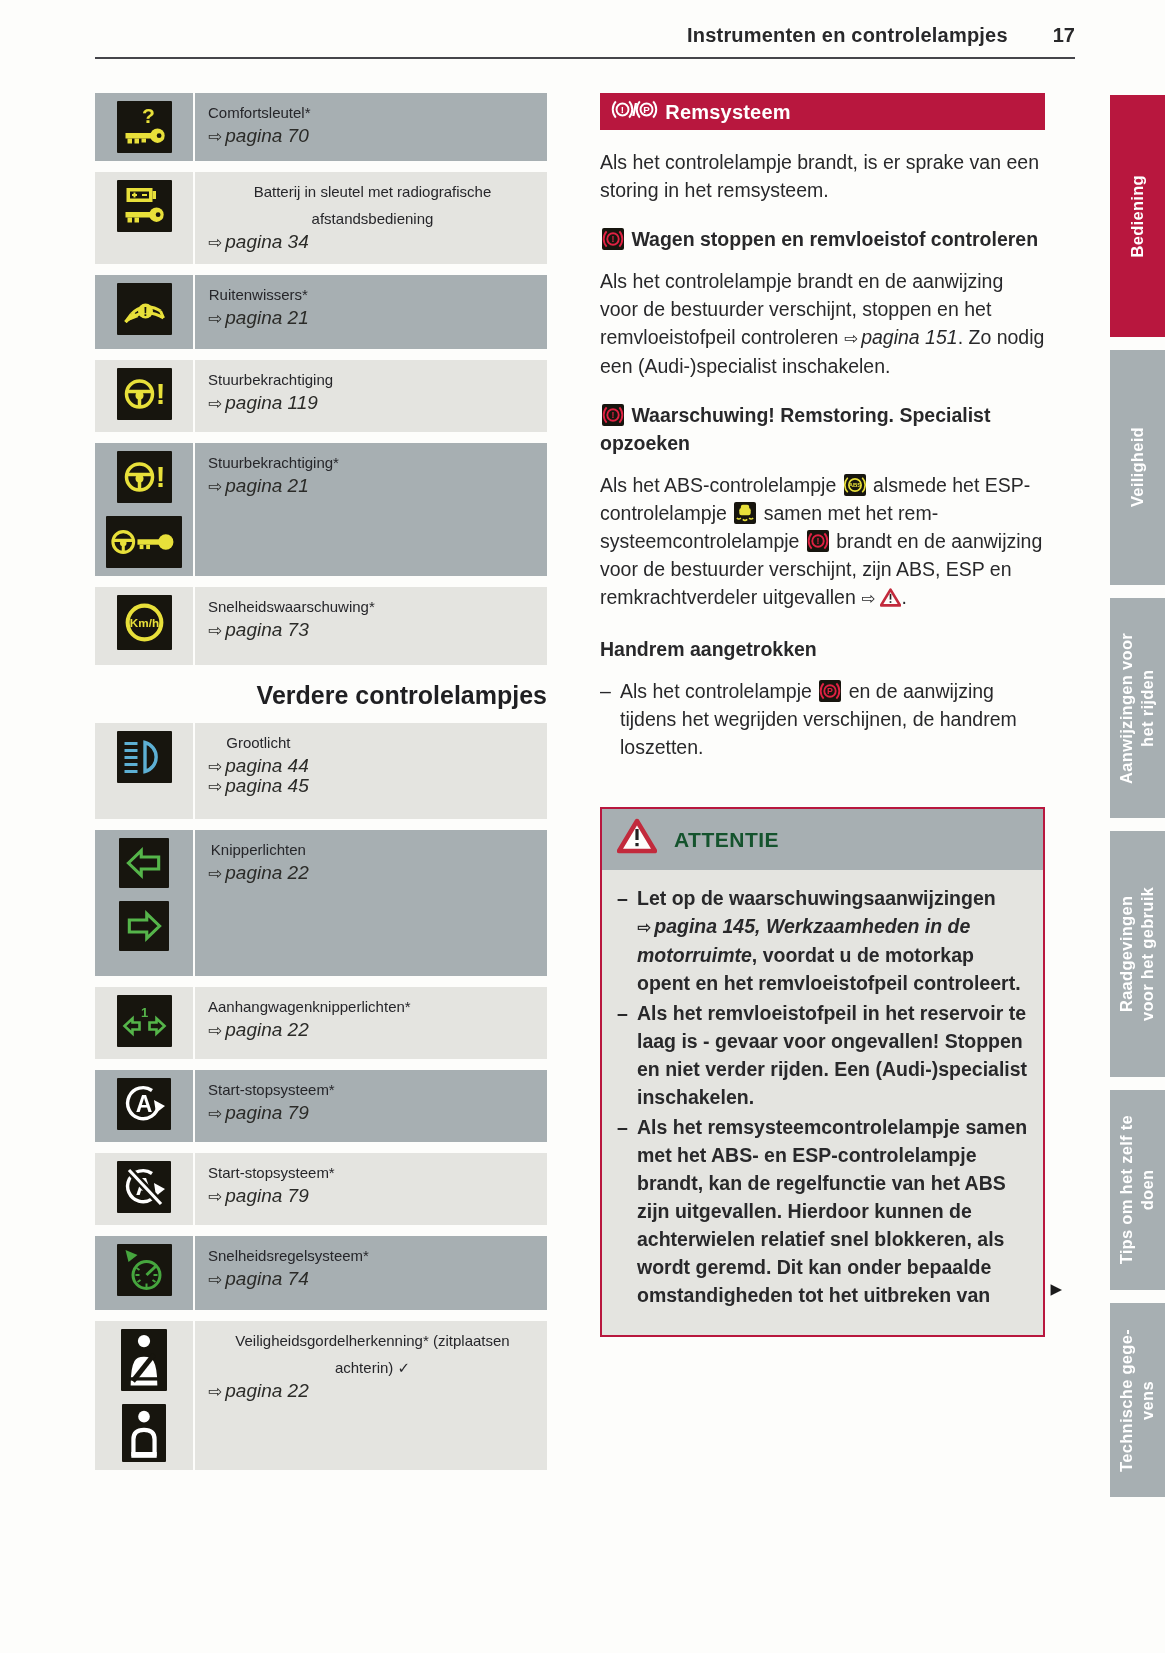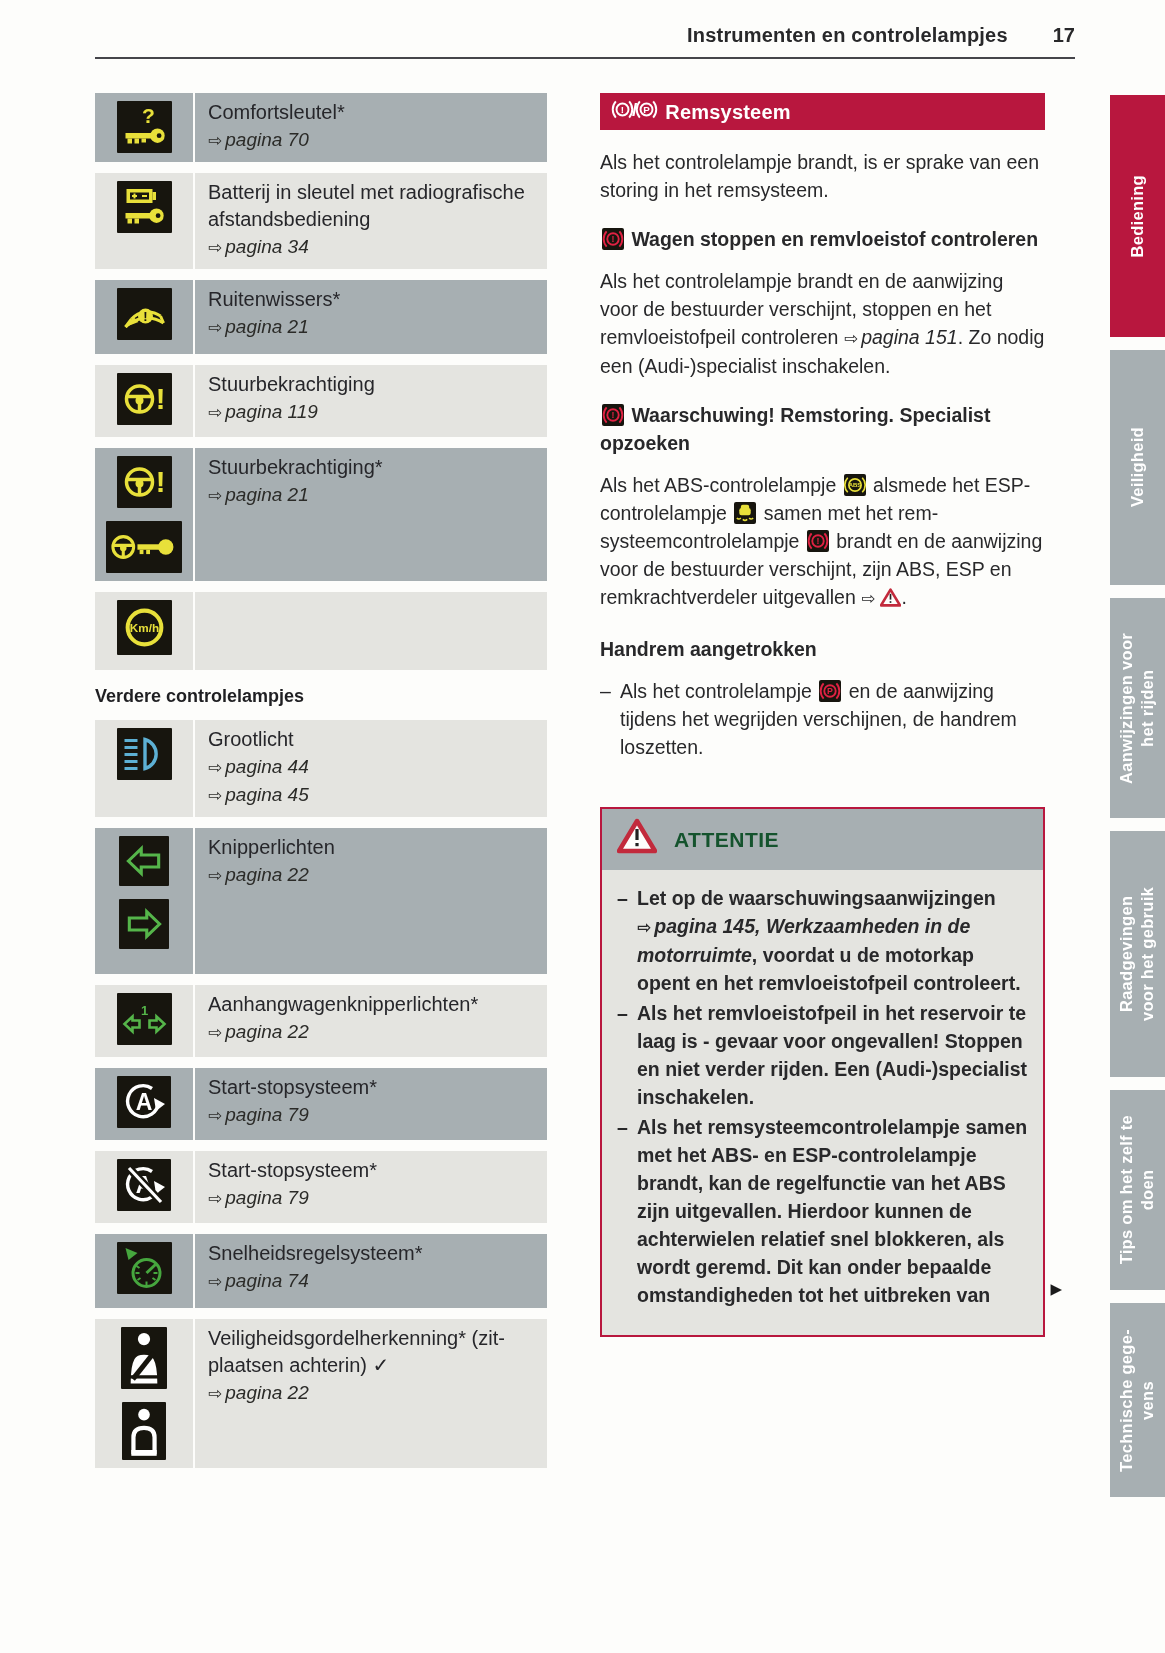--- a/index.html
+++ b/index.html
@@ -14,25 +14,25 @@
 
   
   .leftcol{position:absolute;left:95px;top:93px;width:452px;}
   .wrow{display:flex;margin-bottom:11px;}
   .wrow.shade-g{background:#a7afb2;}
   .wrow.shade-l{background:#e4e4e0;}
   .icon-cell{width:100px;flex:0 0 100px;border-right:2px solid #fdfdfb;display:flex;flex-direction:column;
              align-items:center;gap:13px;padding:8px 0 8px 0;box-sizing:border-box;}
   .tile{background:#17150e;border-radius:1px;display:flex;align-items:center;justify-content:center;}
   .txt-cell{padding:6px 10px 8px 13px;}
-  .row-title{font-size:20px;line-height:27px;color:#26262a;}
-  .row-ref{font-size:19px;line-height:28px;color:#2b2b28;}
+  .row-title{font-size:15px;line-height:27px;color:#26262a;text-align:center;}
+  .row-ref{font-size:19px;line-height:20px;color:#2b2b28;}
   .row-ref i{font-style:italic;}
   .refarrow{font-family:"DejaVu Sans",sans-serif;font-style:normal;font-size:17px;margin-right:3px;}
-  .sec-head{font-size:18px;font-weight:bold;color:#1f1f22;margin:16px 0 13px 0;}
+  .sec-head{font-size:25px;font-weight:bold;color:#1f1f22;margin:16px 0 13px 0;text-align:right;}
 
   
   .rightcol{position:absolute;left:600px;top:93px;width:445px;font-size:19.5px;line-height:28px;}
   .banner{height:37px;background:#b8173e;display:flex;align-items:center;gap:7px;
           padding:0 11px;margin-bottom:18px;}
   .banner .bt{color:#fff;font-size:20px;font-weight:bold;letter-spacing:.2px;}
   .banner .sep{color:#fff;font-size:19px;font-weight:bold;margin:0 -2px;}
   .rc-p{margin:0 0 17px 0;}
   .rc-h{margin:21px 0 14px 0;font-weight:bold;}
   .rc-h:first-child{margin-top:0;}
@@ -179,20 +179,24 @@
         </div>
         <div class="wrow shade-l" style="min-height:78px">
       <div class="icon-cell">
             <span class="tile" style="width:55px;height:55px">
               <svg width="49" height="51" viewBox="0 0 48 48" xmlns="http://www.w3.org/2000/svg">
                 <circle cx="24" cy="24" r="16.5" fill="none" stroke="#e8e03a" stroke-width="4"></circle>
                 <text x="24" y="28.5" font-size="11.5" font-weight="bold" fill="#e8e03a" text-anchor="middle">Km/h</text>
               </svg>
             </span>
           </div>
+      <div class="txt-cell">
+        <div class="row-title">Snelheidswaarschuwing*</div>
+            <div class="row-ref"><span class="refarrow">⇨</span><i>pagina 73</i></div>
+      </div>
         </div>
       </div>
     <h2 class="sec-head">Verdere controlelampjes</h2>
     <div id="table2">
         <div class="wrow shade-l" style="min-height:96px">
       <div class="icon-cell">
             <span class="tile" style="width:55px;height:52px">
               <svg width="49" height="48" viewBox="0 0 48 48" xmlns="http://www.w3.org/2000/svg">
                 <path d="M4,10.5 h13 M4,17.5 h13 M4,24.5 h13 M4,31.5 h13 M4,38.5 h13" stroke="#5db0d4" stroke-width="3.2"></path>
                 <path d="M24.5,9.5 a15,15 0 0 1 0,29 z" fill="none" stroke="#5db0d4" stroke-width="3.4"></path>

